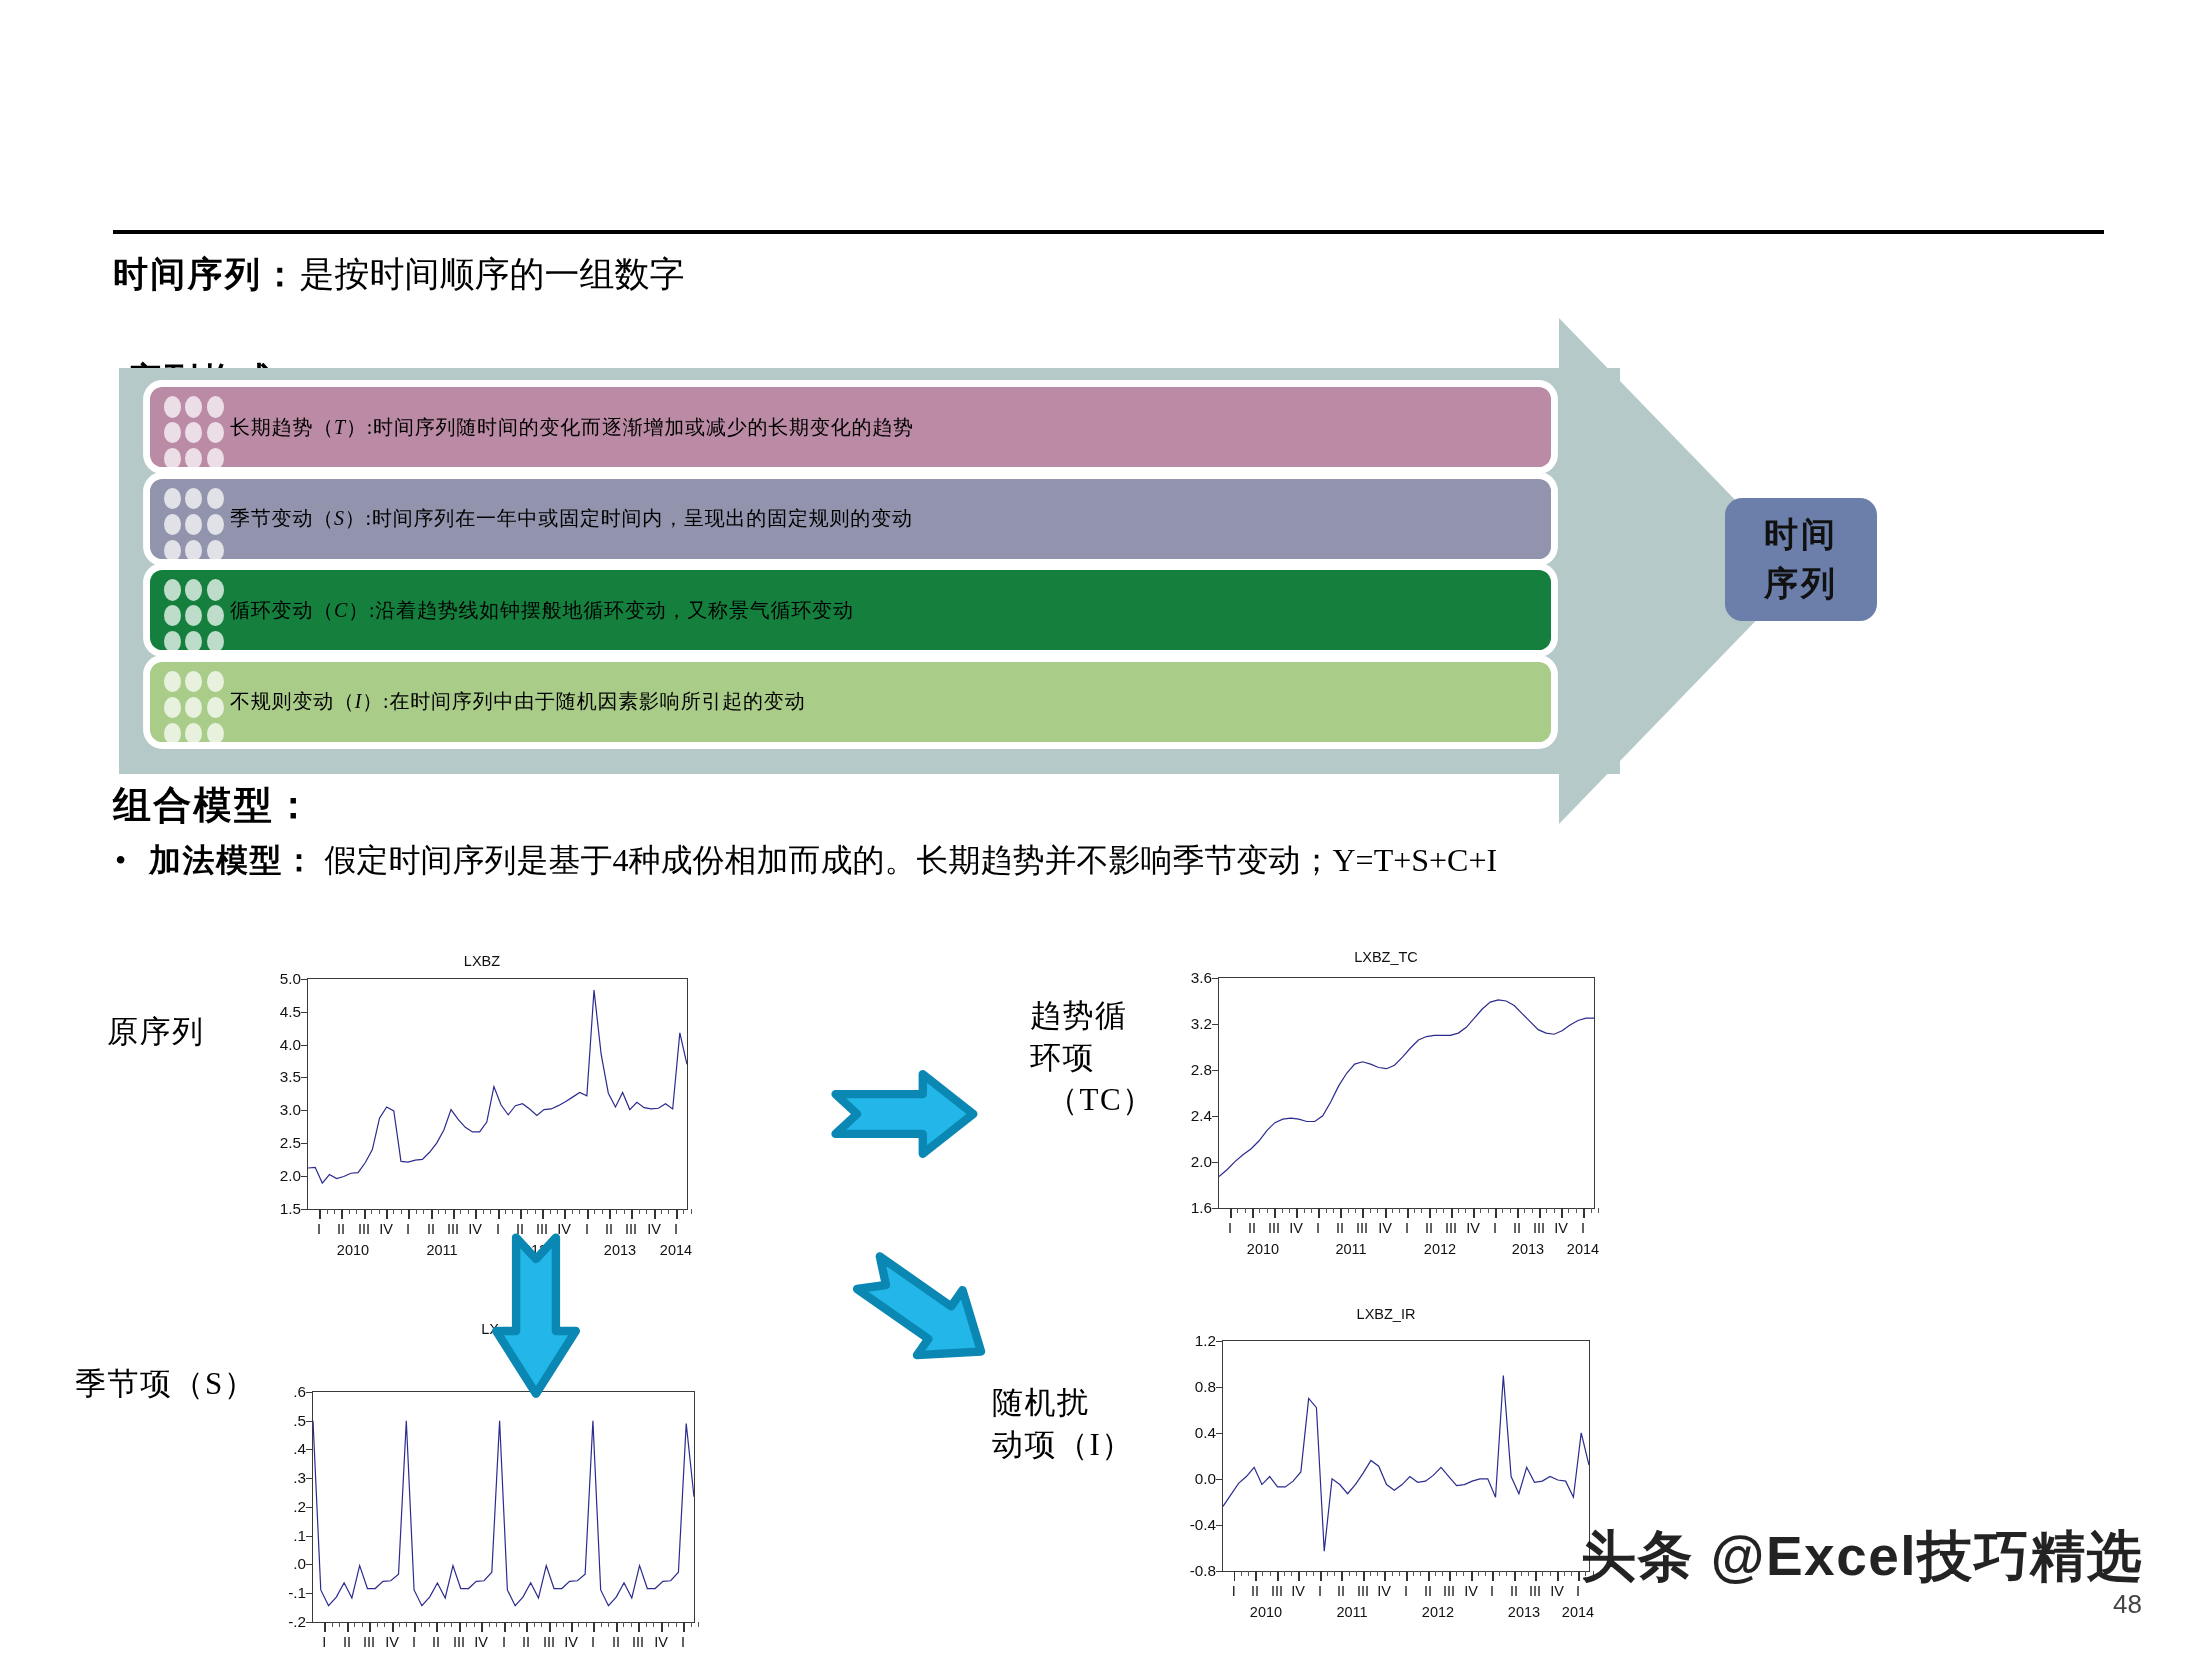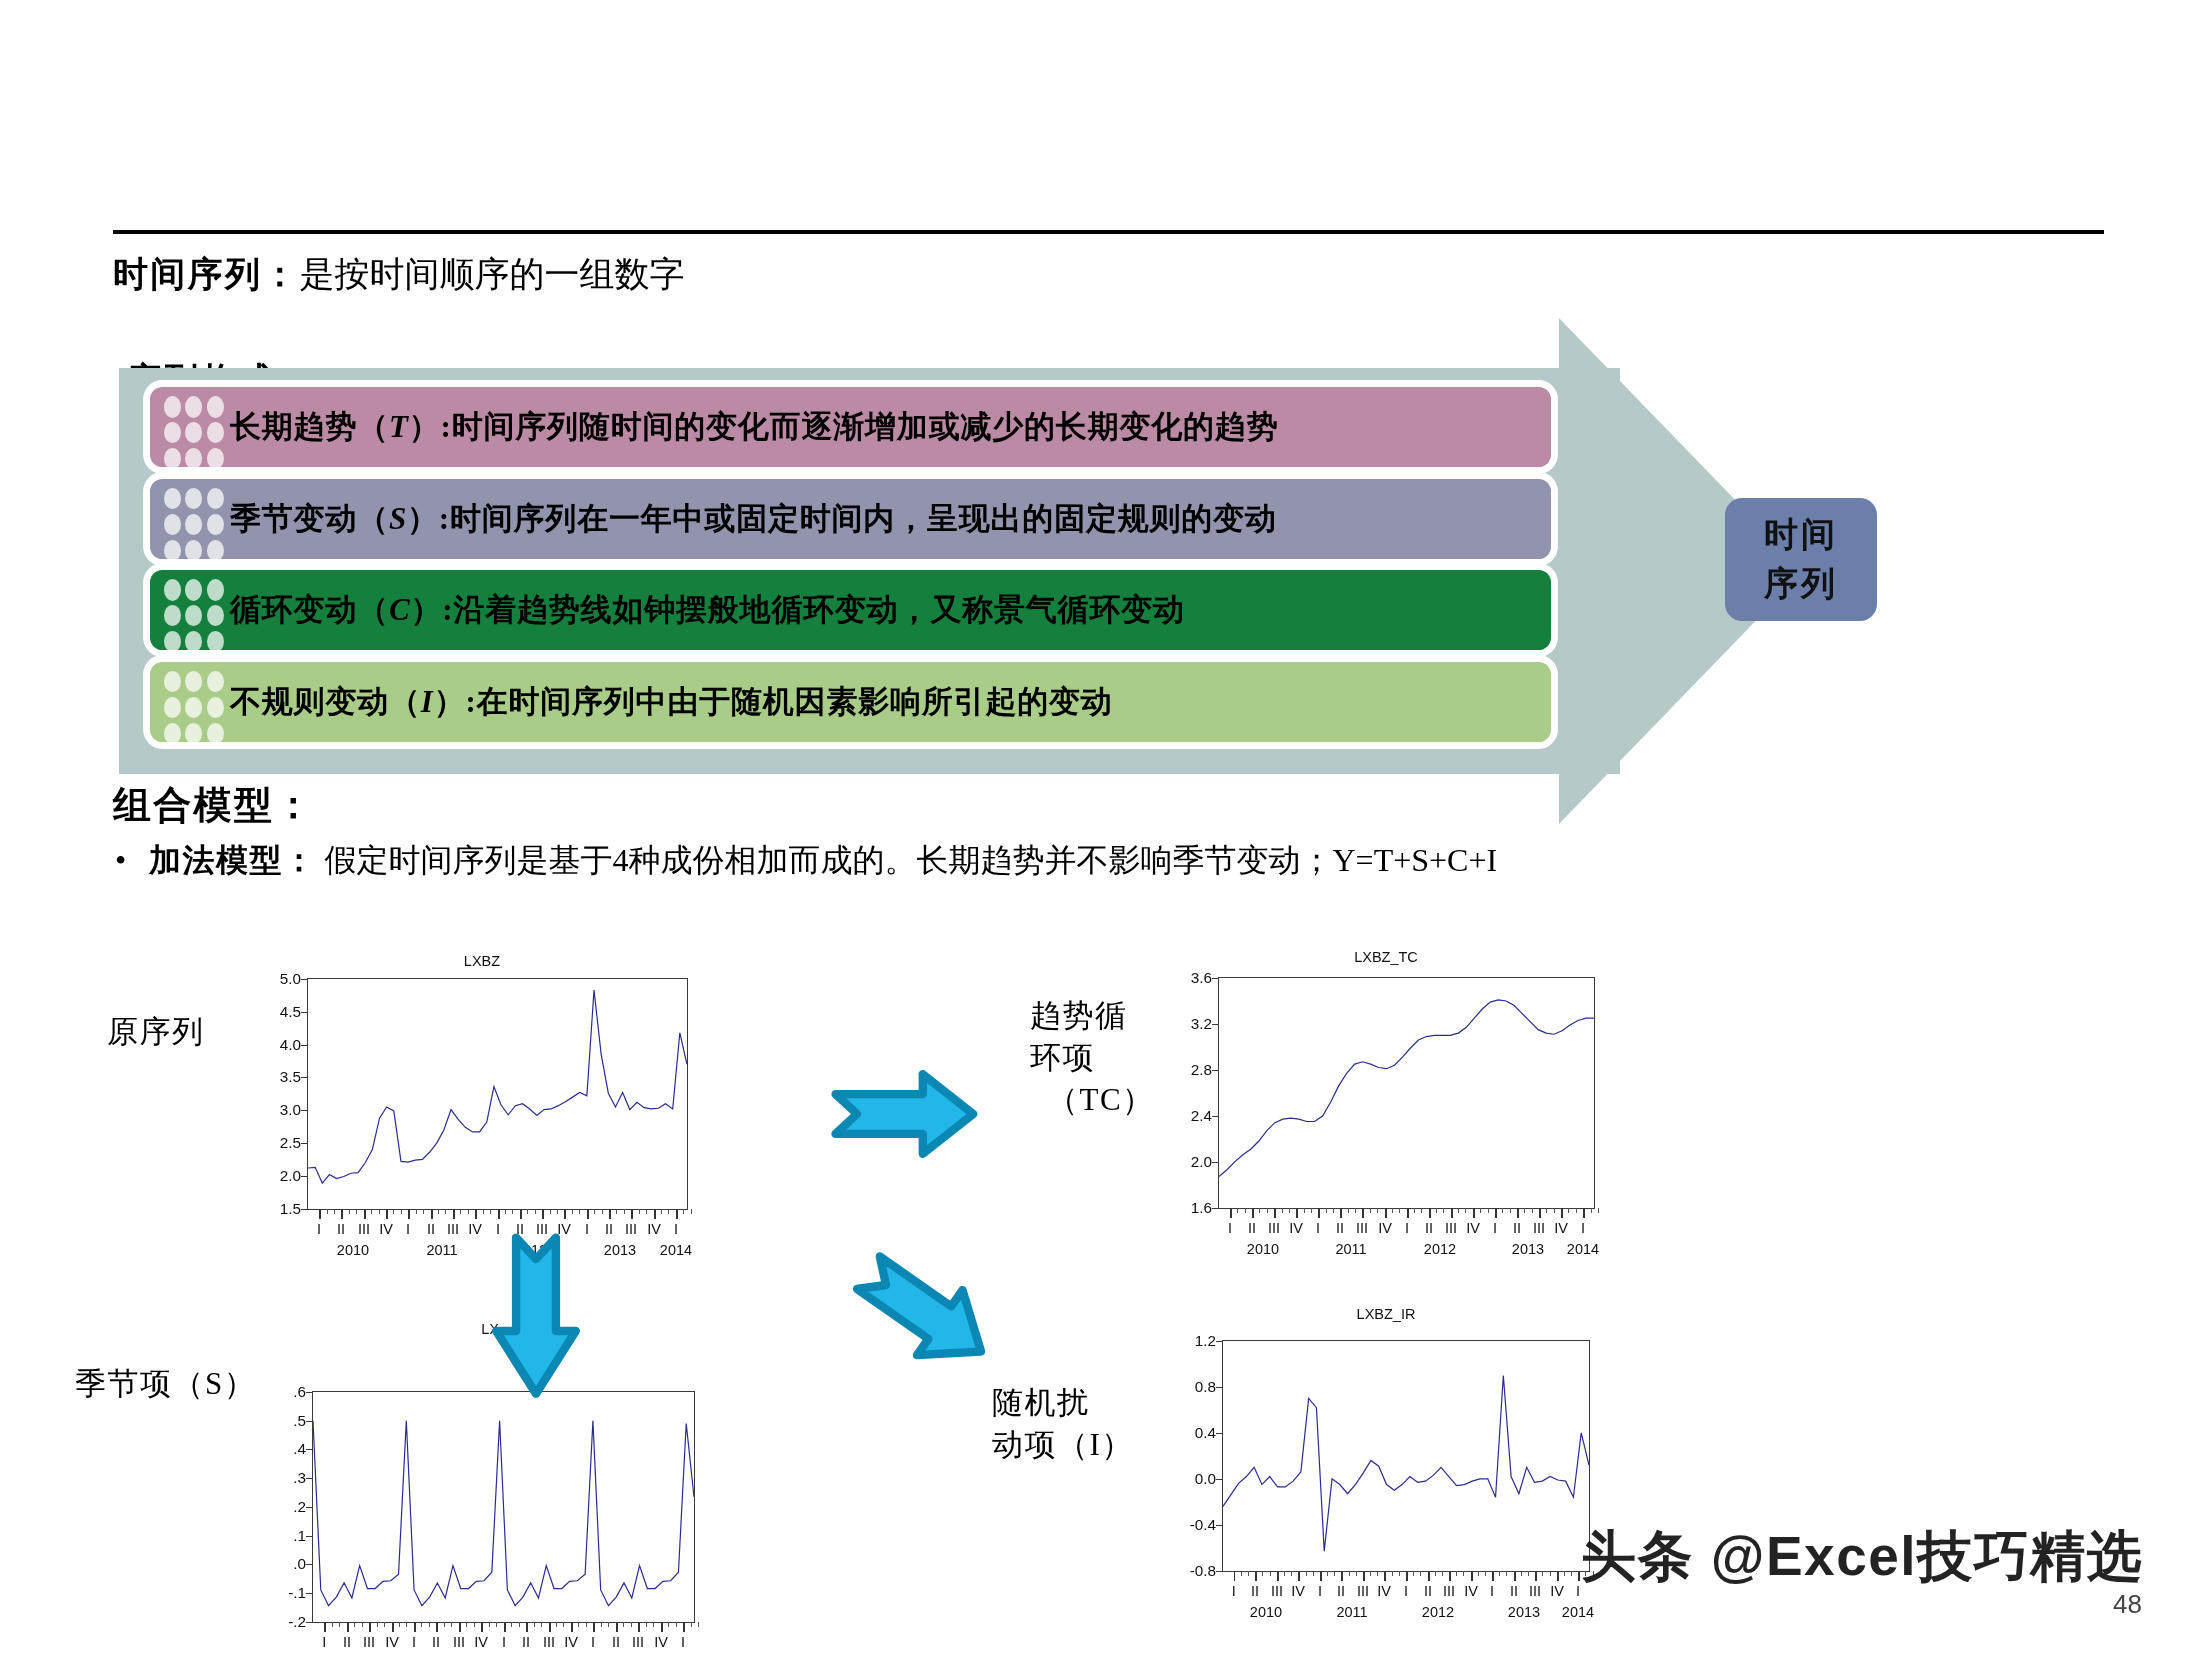--- a/index.html
+++ b/index.html
@@ -24,22 +24,22 @@
   .band-head{position:absolute;left:1440px;top:-50px;width:0;height:0;
      border-top:253px solid transparent;border-bottom:253px solid transparent;
      border-left:245px solid #b6c9c9;}
 
   .rows{position:absolute;left:31px;top:19px;width:1401px;}
   .row{height:80px;margin-bottom:11.5px;border-radius:12.3px;position:relative;
        box-shadow:0 0 0 6.9px #ffffff; display:flex;align-items:center;}
   .row .dots{width:80px;height:100%;position:relative;flex:0 0 80px;}
   .row .dots i{position:absolute;width:17px;height:21.4px;border-radius:50%;
        background:rgba(255,255,255,.72);}
-  .row .rtext{font-size:31px;letter-spacing:0.8px;white-space:nowrap;
-       font-family:"Liberation Serif",serif;font-weight:700;}
+  .row .rtext{font-size:20px;letter-spacing:0.8px;white-space:nowrap;
+       font-family:"Liberation Serif",serif;font-weight:400;}
   .row .rtext em{font-style:italic;}
 
   
   .badge{position:absolute;left:1725px;top:498px;width:152px;height:123px;border-radius:17px;
          background:#6b7faa;display:flex;flex-direction:column;align-items:center;
          justify-content:center;gap:3.1px;}
   .badge span{font-size:34px;font-weight:700;color:#111;letter-spacing:3.1px;
          font-family:"Liberation Serif",serif;}
 
   

